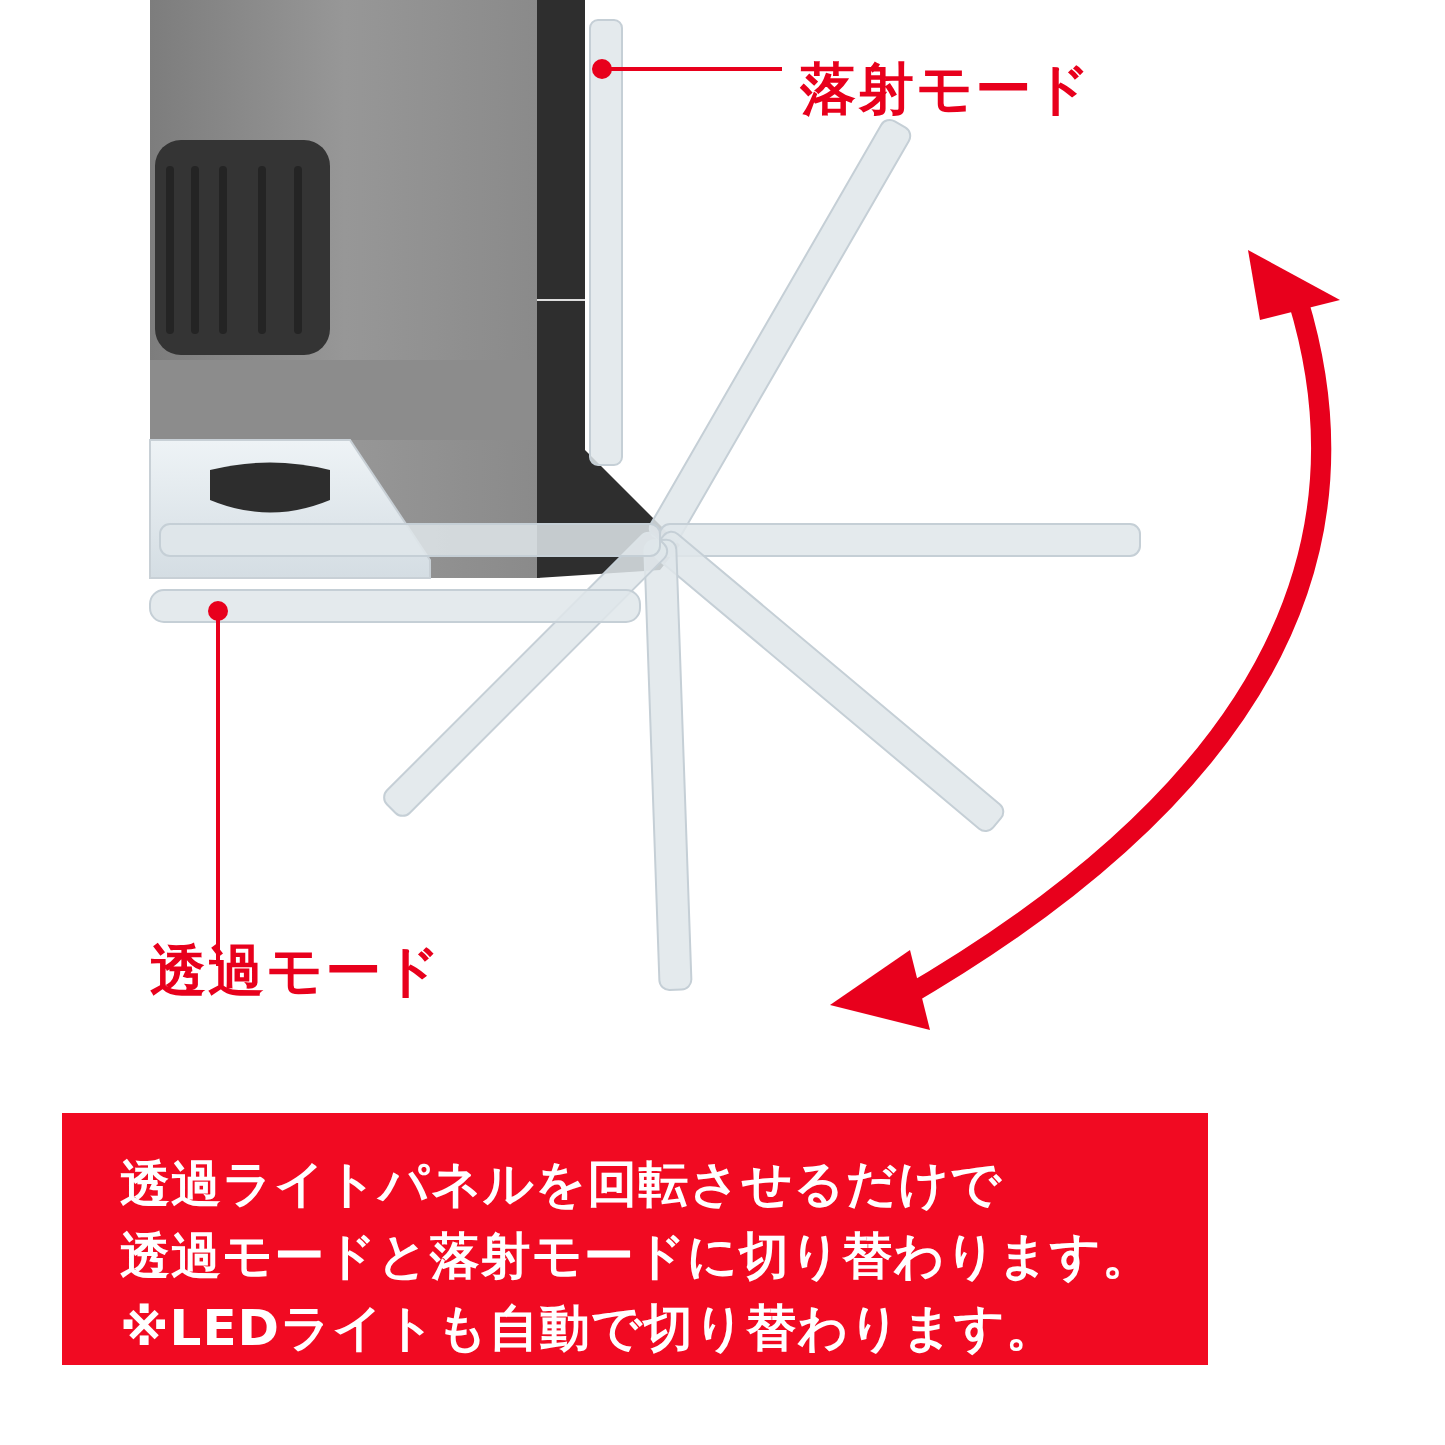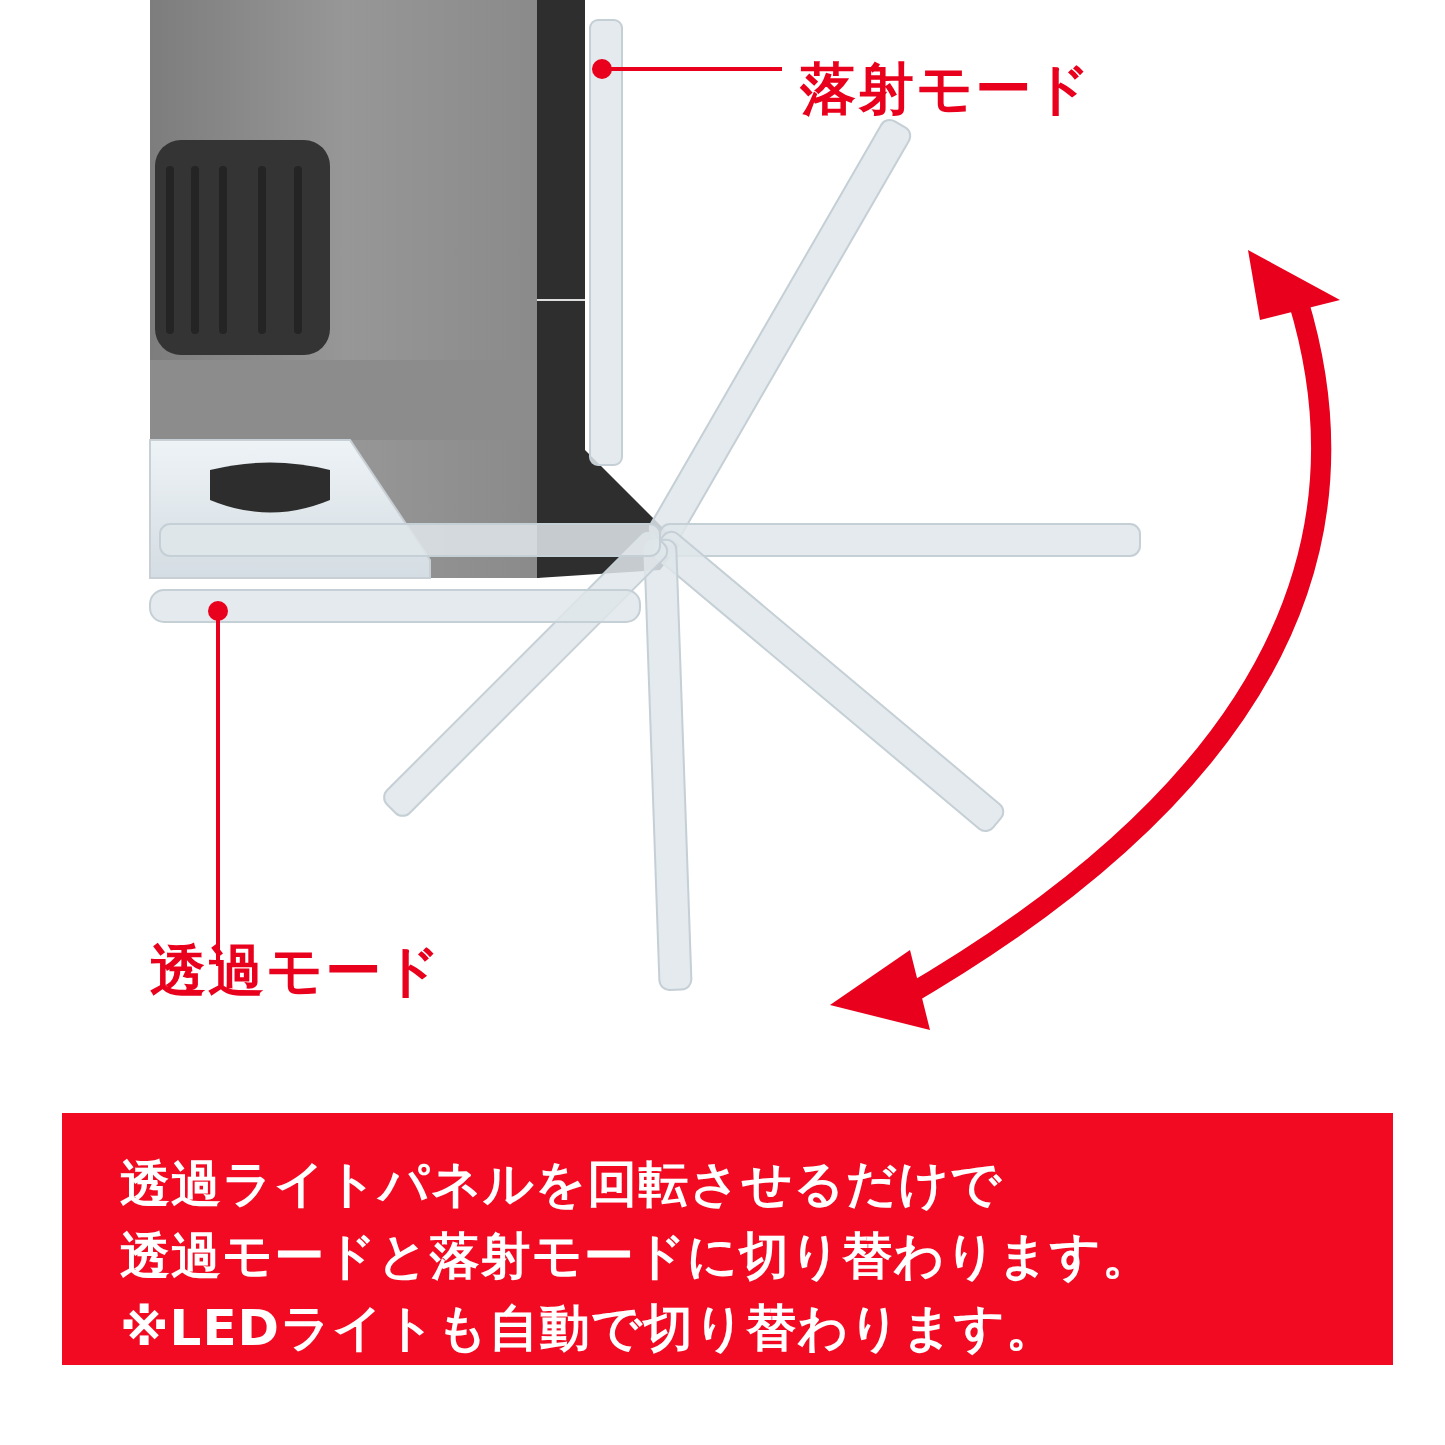--- a/index.html
+++ b/index.html
@@ -2,21 +2,21 @@
 <html><head>
   <meta charset="utf-8">
   <style>
     html, body { margin:0; padding:0; background:#ffffff; }
     body { width:1445px; height:1445px; position:relative; overflow:hidden; font-family:"DejaVu Sans", sans-serif; }
     .abs { position:absolute; }
     .label-red { color:#e8001c; font-size:56px; font-weight:bold; letter-spacing:2px; white-space:nowrap; }
     .callout-dot { width:20px; height:20px; border-radius:50%; background:#e8001c; }
     .callout-line-h { height:4px; background:#e8001c; }
     .callout-line-v { width:4px; background:#e8001c; }
-    .banner { left:62px; top:1113px; width:1331px; height:252px; background:#f10a22; }
+    .banner { left:62px; top:1113px; width:1146px; height:252px; background:#f10a22; }
     .banner-line { color:#ffffff; font-size:50px; font-weight:bold; white-space:nowrap; letter-spacing:1px; position:absolute; left:58px; }
   </style>
 </head>
 <body>
 
 <svg class="abs" style="left:0;top:0" width="1445" height="1110" viewBox="0 0 1445 1110">
   <defs>
     <linearGradient id="bodyGrad" x1="0" x2="1" y1="0" y2="0">
       <stop offset="0" stop-color="#7d7d7d"></stop>
       <stop offset="0.5" stop-color="#979797"></stop>

